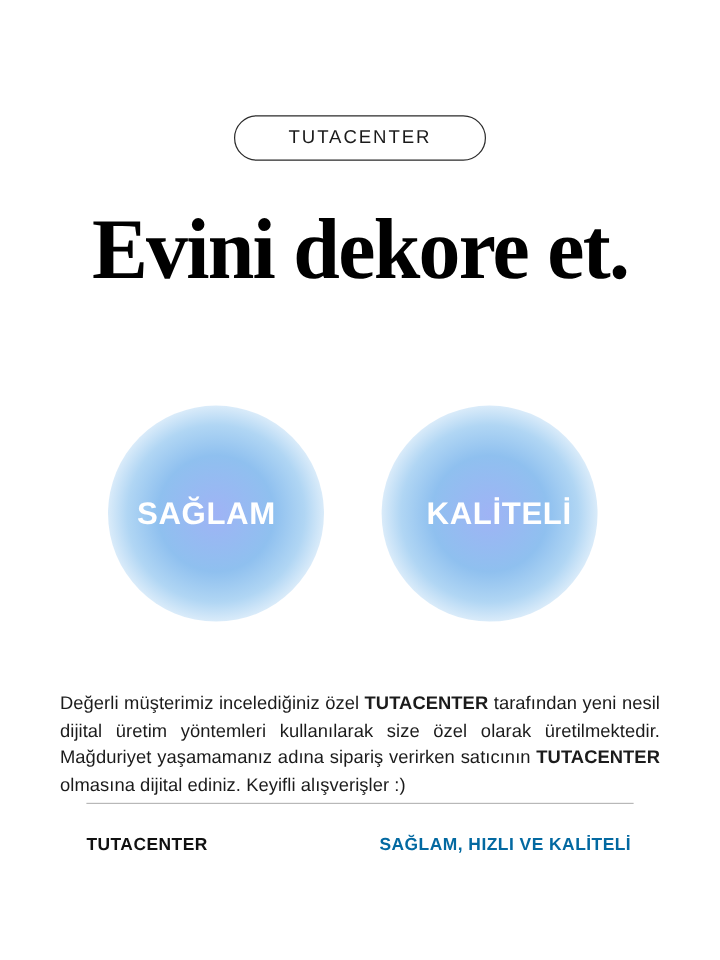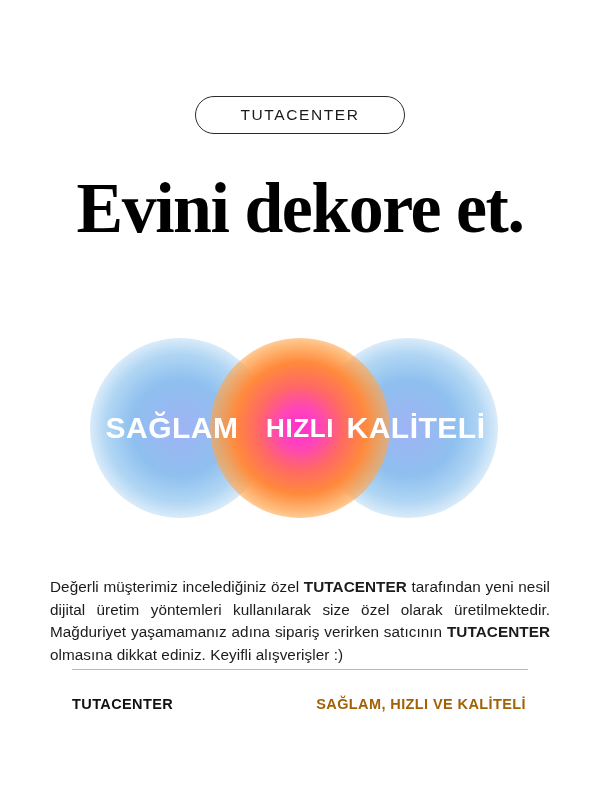--- a/index.html
+++ b/index.html
@@ -72,21 +72,21 @@
     height: 180px;
     border-radius: 50%;
     display: flex;
     align-items: center;
     justify-content: center;
   }
   .blob .label {
     position: relative;
     z-index: 5;
     color: #ffffff;
-    font-size: 30px;
+    font-size: 26px;
     font-weight: 700;
     letter-spacing: 0.5px;
     white-space: nowrap;
   }
   .blob-left {
     left: 0;
     background: radial-gradient(circle at 50% 50%, #9fb3f5 0%, #8fc0ef 38%, rgba(150,200,240,0.75) 58%, rgba(190,220,245,0.30) 76%, rgba(255,255,255,0) 85%);
   }
   .blob-right {
     right: 12px;
@@ -139,21 +139,21 @@
   .footer-left {
     font-size: 14.5px;
     font-weight: 700;
     letter-spacing: 0.4px;
     color: #111111;
   }
   .footer-right {
     font-size: 14.5px;
     font-weight: 700;
     letter-spacing: 0.4px;
-    color: #a16207;
+    color: #0369a1;
     padding-right: 2px;
   }
 </style>
 </head>
 <body>
 
 <div class="page">
 
   <div class="badge-wrap">
     <div class="badge">TUTACENTER</div>
@@ -161,26 +161,23 @@
 
   <h1 class="headline">Evini dekore et.</h1>
 
   <div class="blobs">
     <div class="blob blob-left">
       <span class="label">SAĞLAM</span>
     </div>
     <div class="blob blob-right">
       <span class="label">KALİTELİ</span>
     </div>
-    <div class="blob blob-center">
-      <span class="label">HIZLI</span>
-    </div>
   </div>
 
-  <p class="paragraph"><span>Değerli müşterimiz incelediğiniz özel </span><b>TUTACENTER</b><span> tarafından yeni nesil dijital üretim yöntemleri kullanılarak size özel olarak üretilmektedir. Mağduriyet yaşamamanız adına sipariş verirken satıcının </span><b>TUTACENTER</b><span> olmasına dikkat ediniz. Keyifli alışverişler :)</span></p>
+  <p class="paragraph"><span>Değerli müşterimiz incelediğiniz özel </span><b>TUTACENTER</b><span> tarafından yeni nesil dijital üretim yöntemleri kullanılarak size özel olarak üretilmektedir. Mağduriyet yaşamamanız adına sipariş verirken satıcının </span><b>TUTACENTER</b><span> olmasına dijital ediniz. Keyifli alışverişler :)</span></p>
 
   <div class="footer">
     <div class="footer-rule"></div>
     <div class="footer-row">
       <div class="footer-left">TUTACENTER</div>
       <div class="footer-right">SAĞLAM, HIZLI VE KALİTELİ</div>
     </div>
   </div>
 
 </div>

